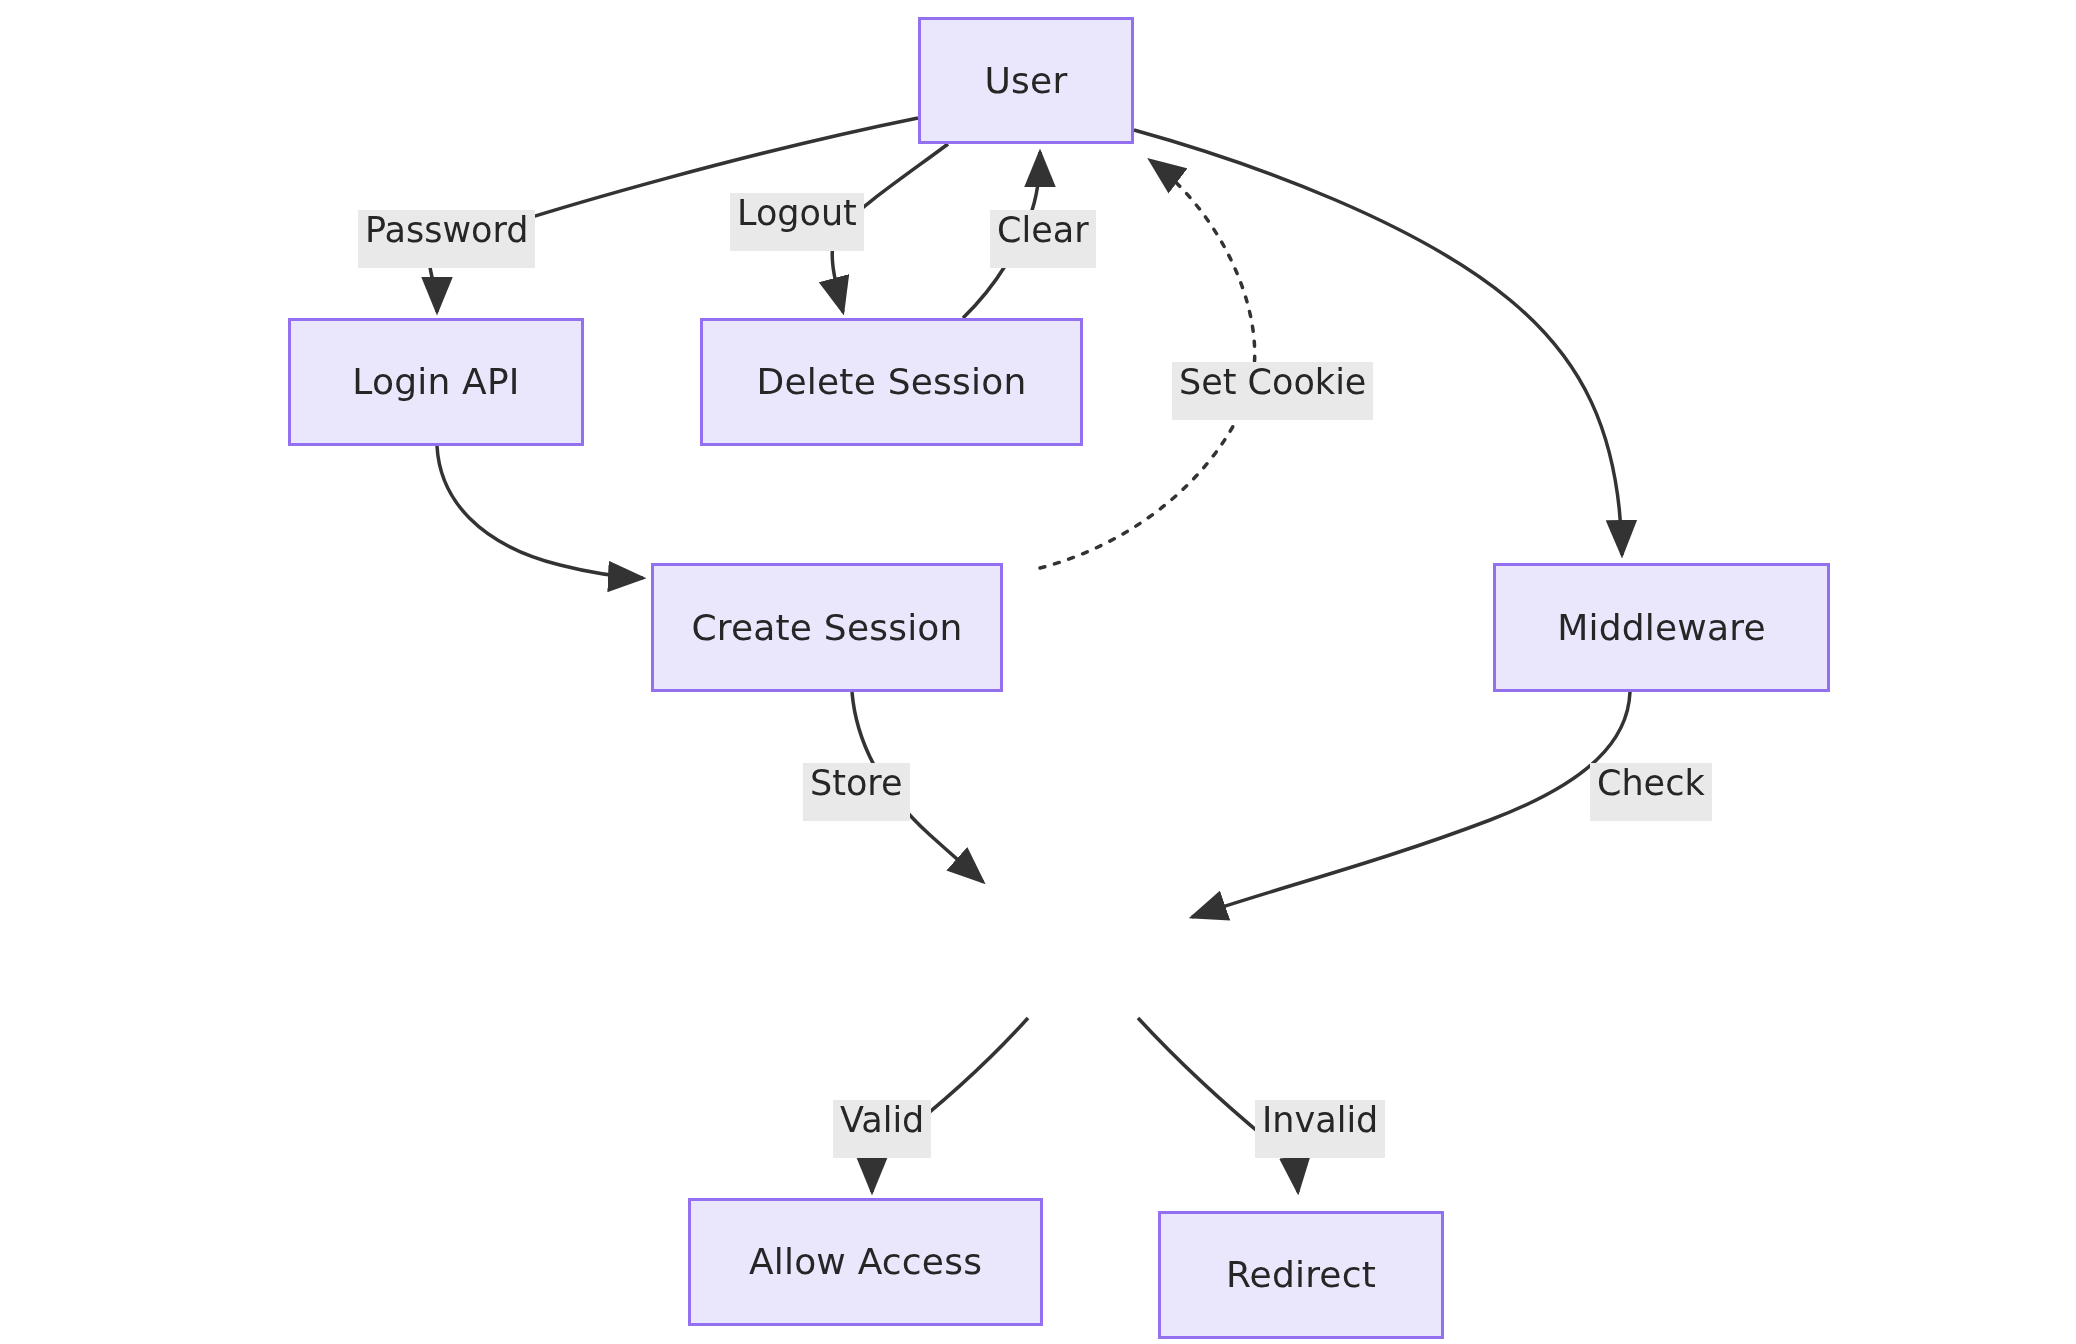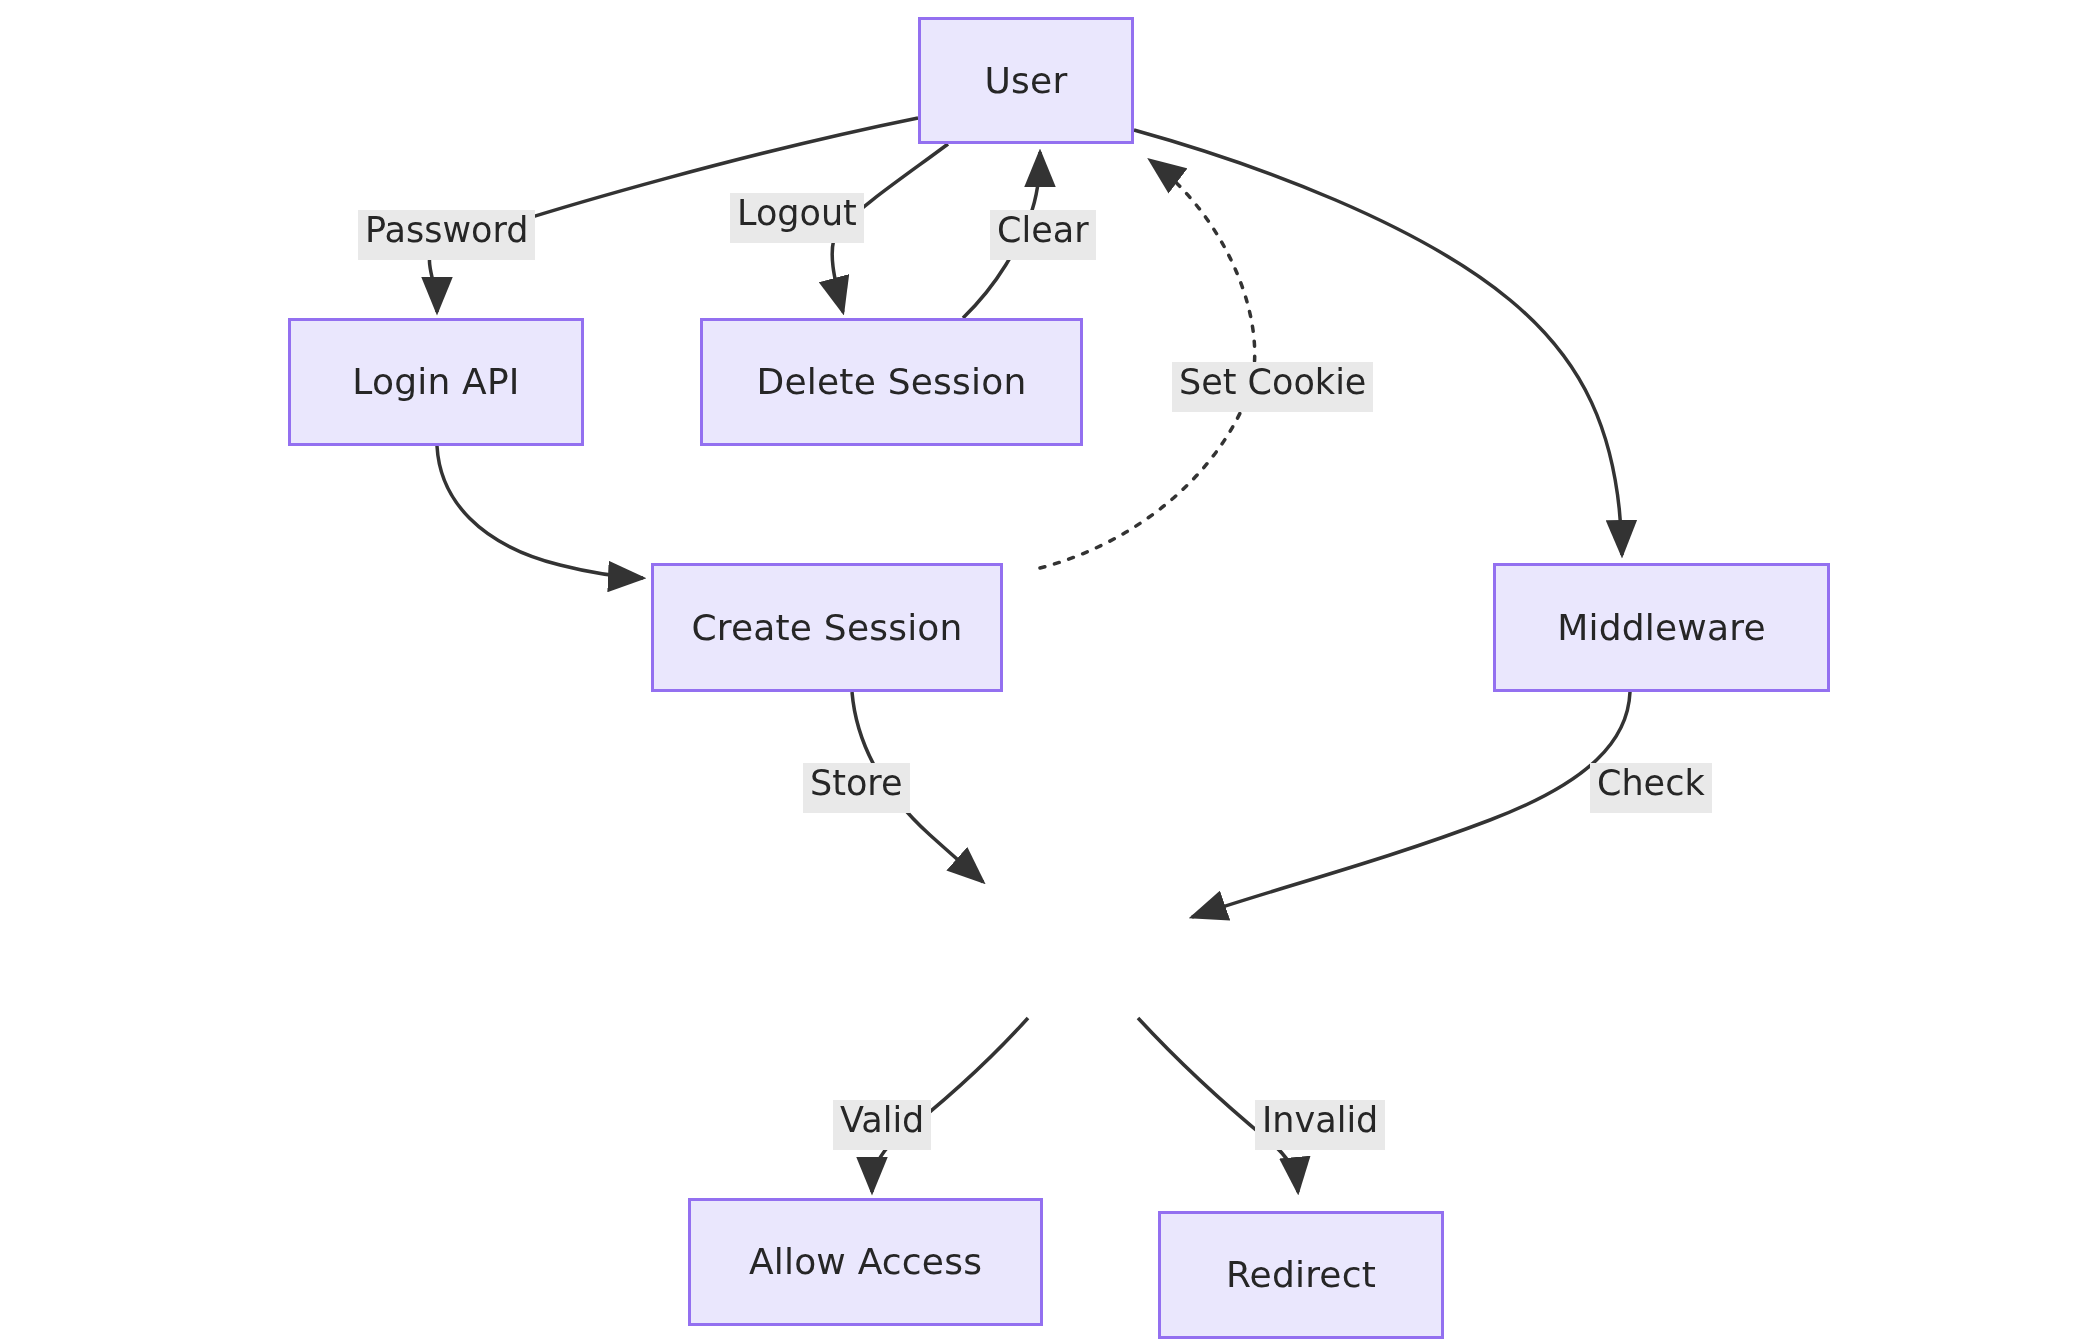--- a/index.html
+++ b/index.html
@@ -60,21 +60,21 @@
     position: relative;
     z-index: 2;
   }
   .edge-label {
     position: absolute;
     background: #e9e9e9;
     color: #262626;
     font-size: 35px;
     font-family: "DejaVu Sans", sans-serif;
     white-space: nowrap;
-    padding: 2px 7px 11px 7px;
+    padding: 2px 7px 19px 7px;
     line-height: 1.05;
   }
 </style>
 </head>
 <body>
 
 <div id="diagram-root">
 
   <svg id="flow-svg" viewBox="0 0 2076 1344" xmlns="http://www.w3.org/2000/svg">
     <defs>

